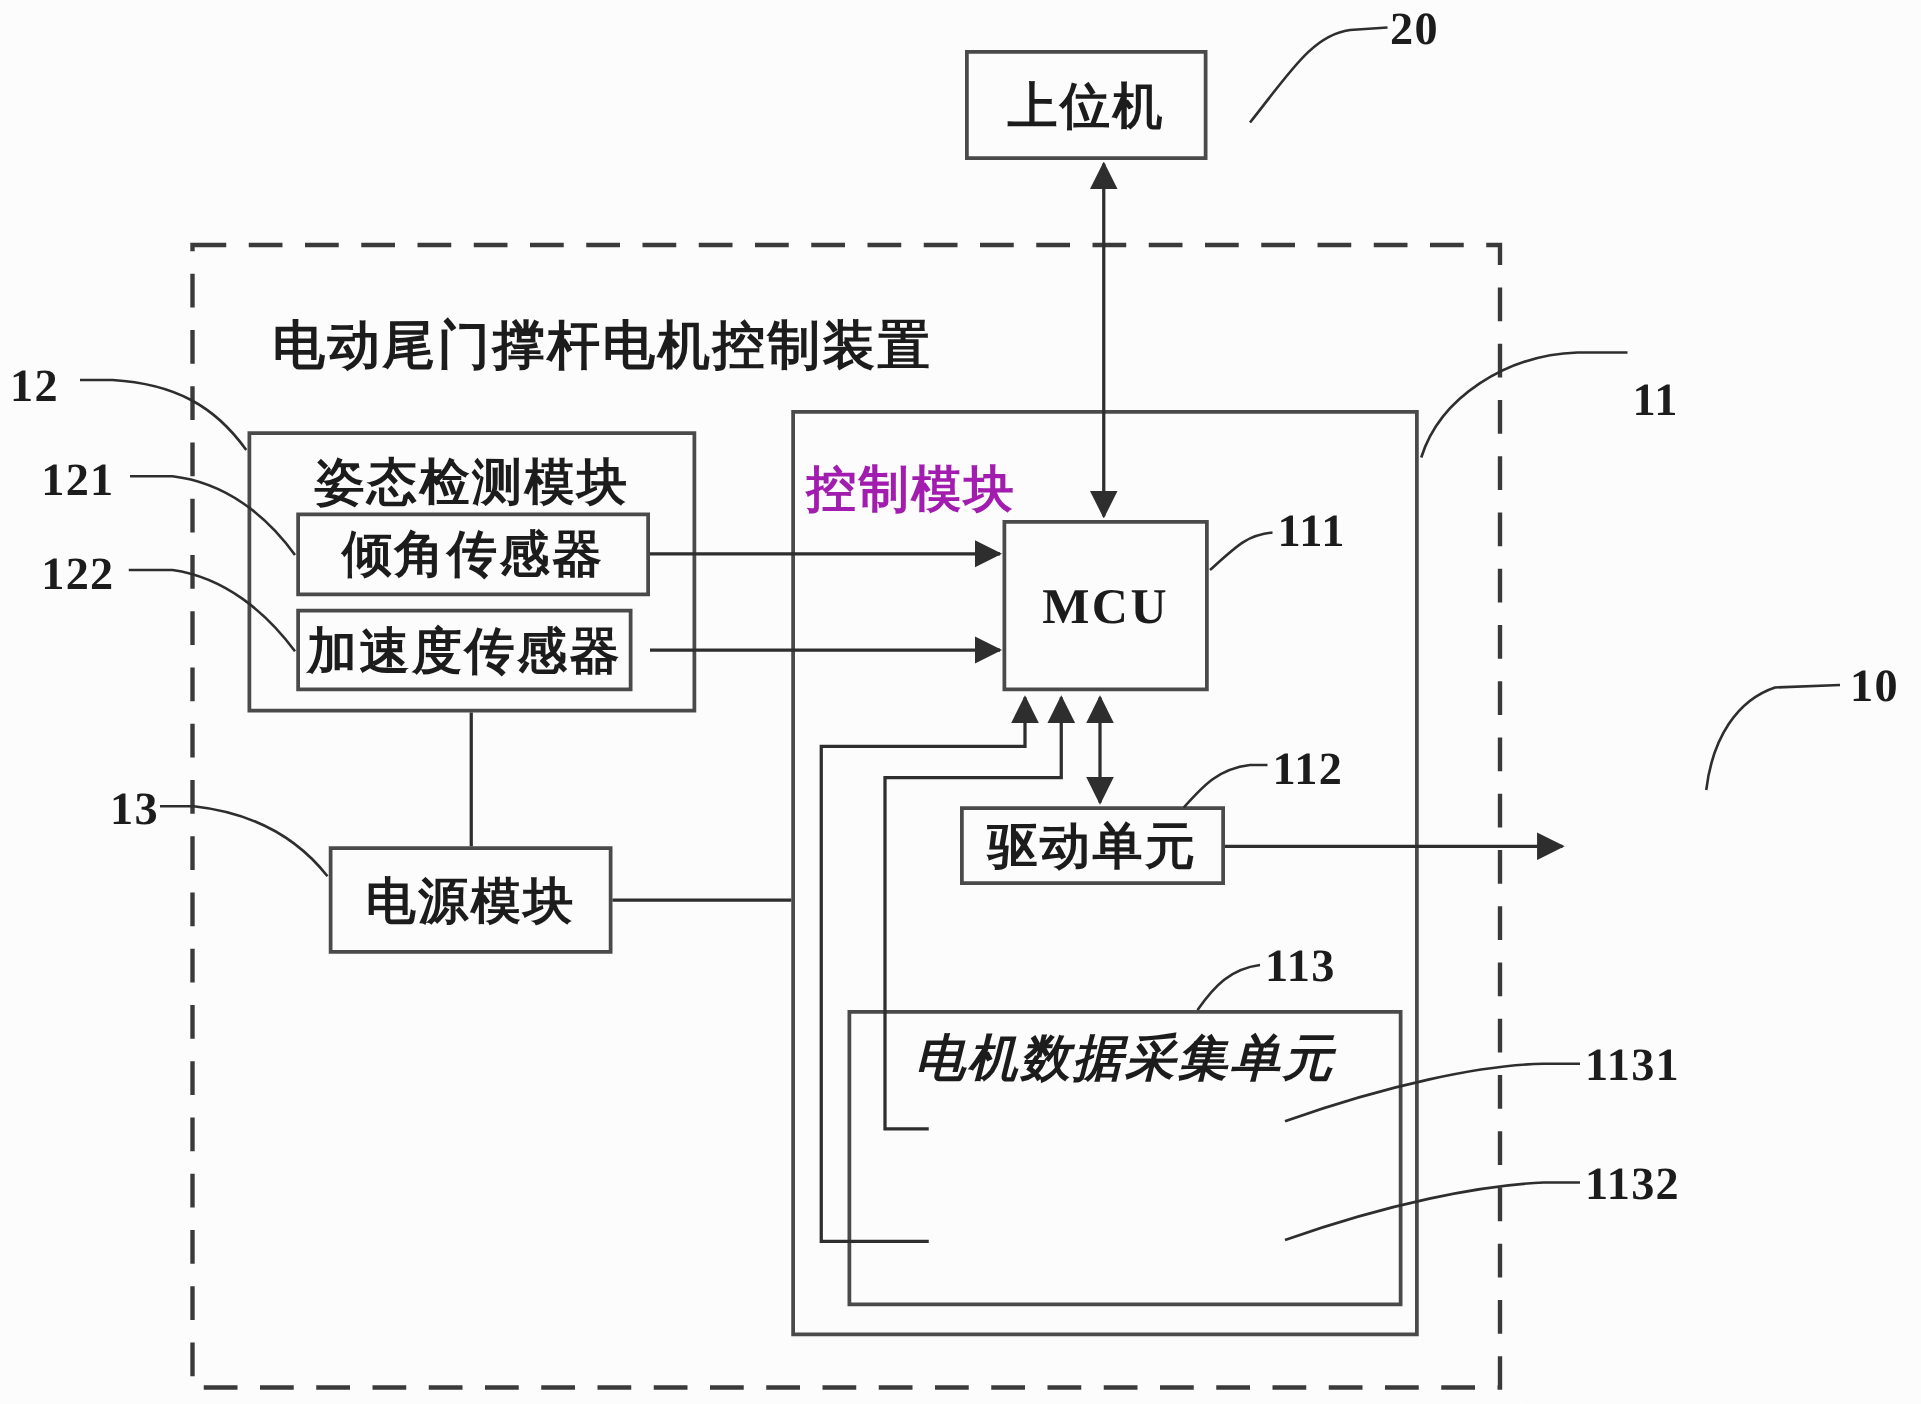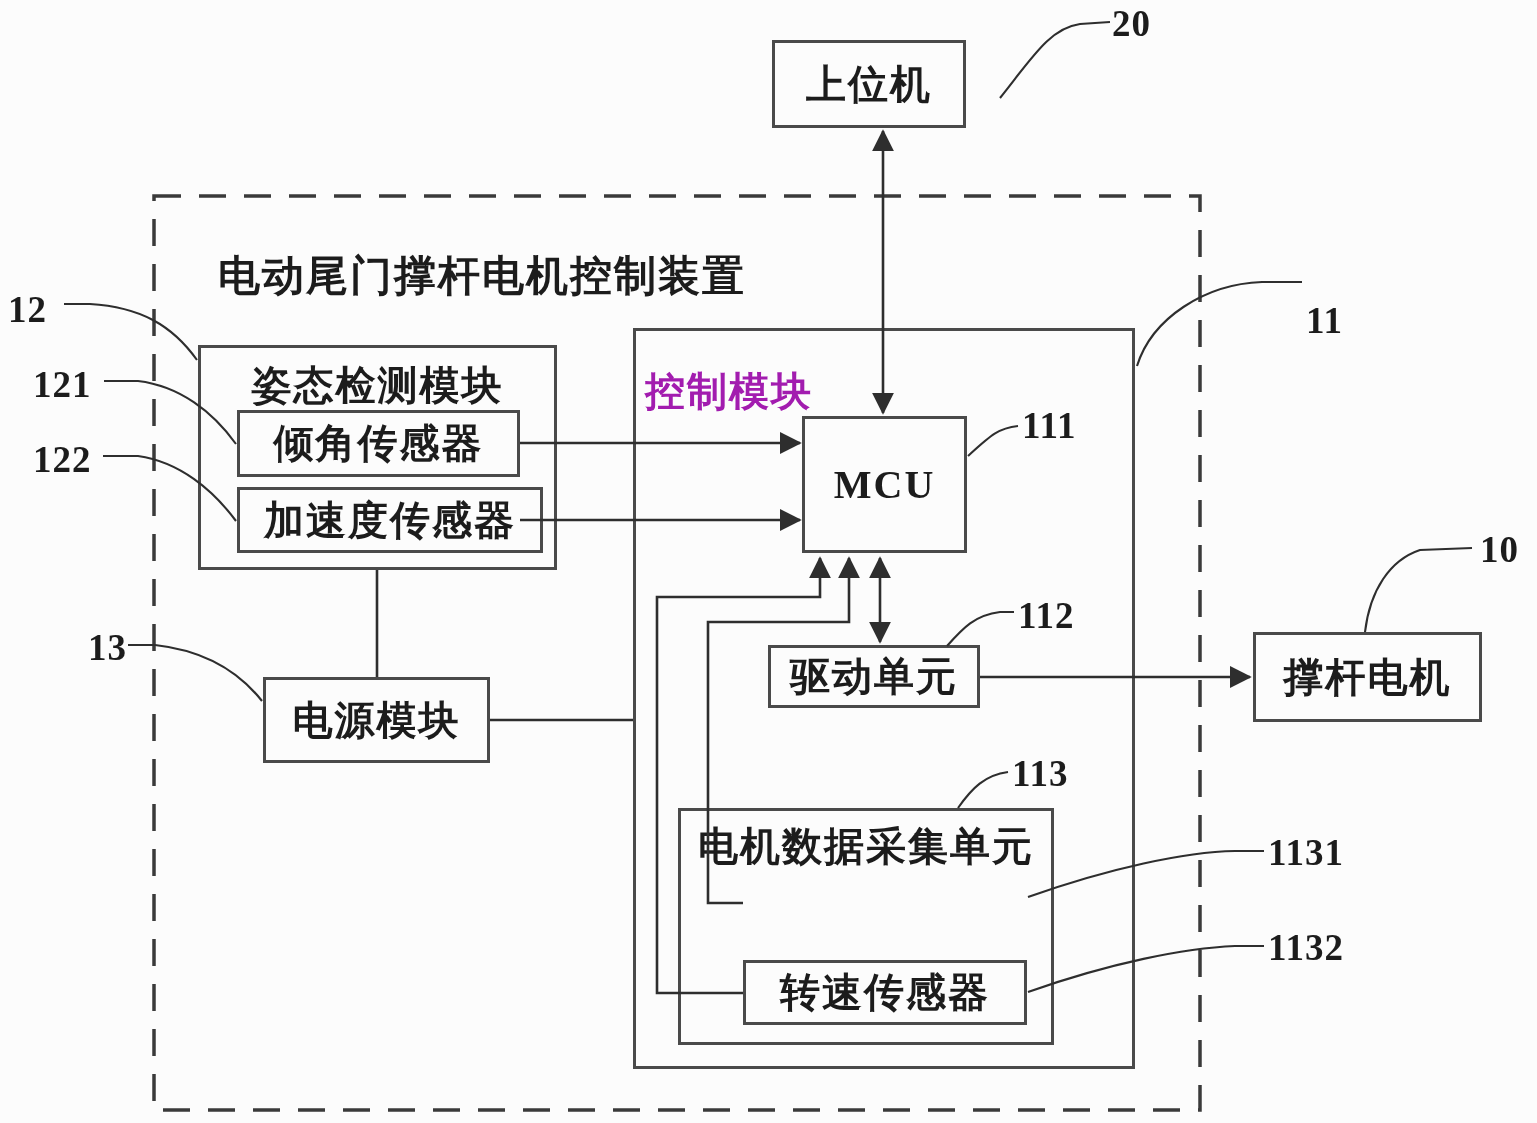--- a/index.html
+++ b/index.html
@@ -51,49 +51,43 @@
   <div class="box" style="left:772px;top:40px;width:194px;height:88px;">
     <span>上位机</span>
   </div>
 
   <div class="box" style="left:198px;top:345px;width:359px;height:225px;align-items:flex-start;padding-top:10px;">
     <span>姿态检测模块</span>
   </div>
   <div class="box" style="left:237px;top:410px;width:283px;height:67px;">
     <span>倾角传感器</span>
   </div>
-  <div class="box" style="left:237px;top:487px;width:306px;height:66px;">
+  <div class="box" style="left:237px;top:487px;width:269px;height:66px;">
     <span>加速度传感器</span>
   </div>
 
   <div class="box" style="left:263px;top:677px;width:227px;height:86px;">
     <span>电源模块</span>
   </div>
 
   <div class="box" style="left:633px;top:328px;width:502px;height:741px;"></div>
   <div class="module-title" style="left:645px;top:364px;">控制模块</div>
 
   <div class="box" style="left:802px;top:416px;width:165px;height:137px;">
     <span class="mcu-label">MCU</span>
   </div>
 
   <div class="box" style="left:768px;top:645px;width:212px;height:63px;">
     <span>驱动单元</span>
   </div>
 
-  <div class="box" style="left:678px;top:808px;width:376px;height:237px;align-items:flex-start;padding-top:8px;">
+  <div class="box" style="left:678px;top:808px;width:444px;height:237px;align-items:flex-start;padding-top:8px;font-style:italic;">
     <span>电机数据采集单元</span>
   </div>
-  <div class="box" style="left:743px;top:960px;width:284px;height:65px;">
-    <span>转速传感器</span>
-  </div>
 
-  <div class="box" style="left:1253px;top:632px;width:229px;height:90px;">
-    <span>撑杆电机</span>
-  </div>
 
   <div class="ref" style="left:1112px;top:2px;">20</div>
   <div class="ref" style="left:8px;top:288px;">12</div>
   <div class="ref" style="left:33px;top:363px;">121</div>
   <div class="ref" style="left:33px;top:438px;">122</div>
   <div class="ref" style="left:88px;top:626px;">13</div>
   <div class="ref" style="left:1306px;top:262px;margin-top:37px;">11</div>
   <div class="ref" style="left:1022px;top:404px;">111</div>
   <div class="ref" style="left:1018px;top:594px;">112</div>
   <div class="ref" style="left:1012px;top:752px;">113</div>

